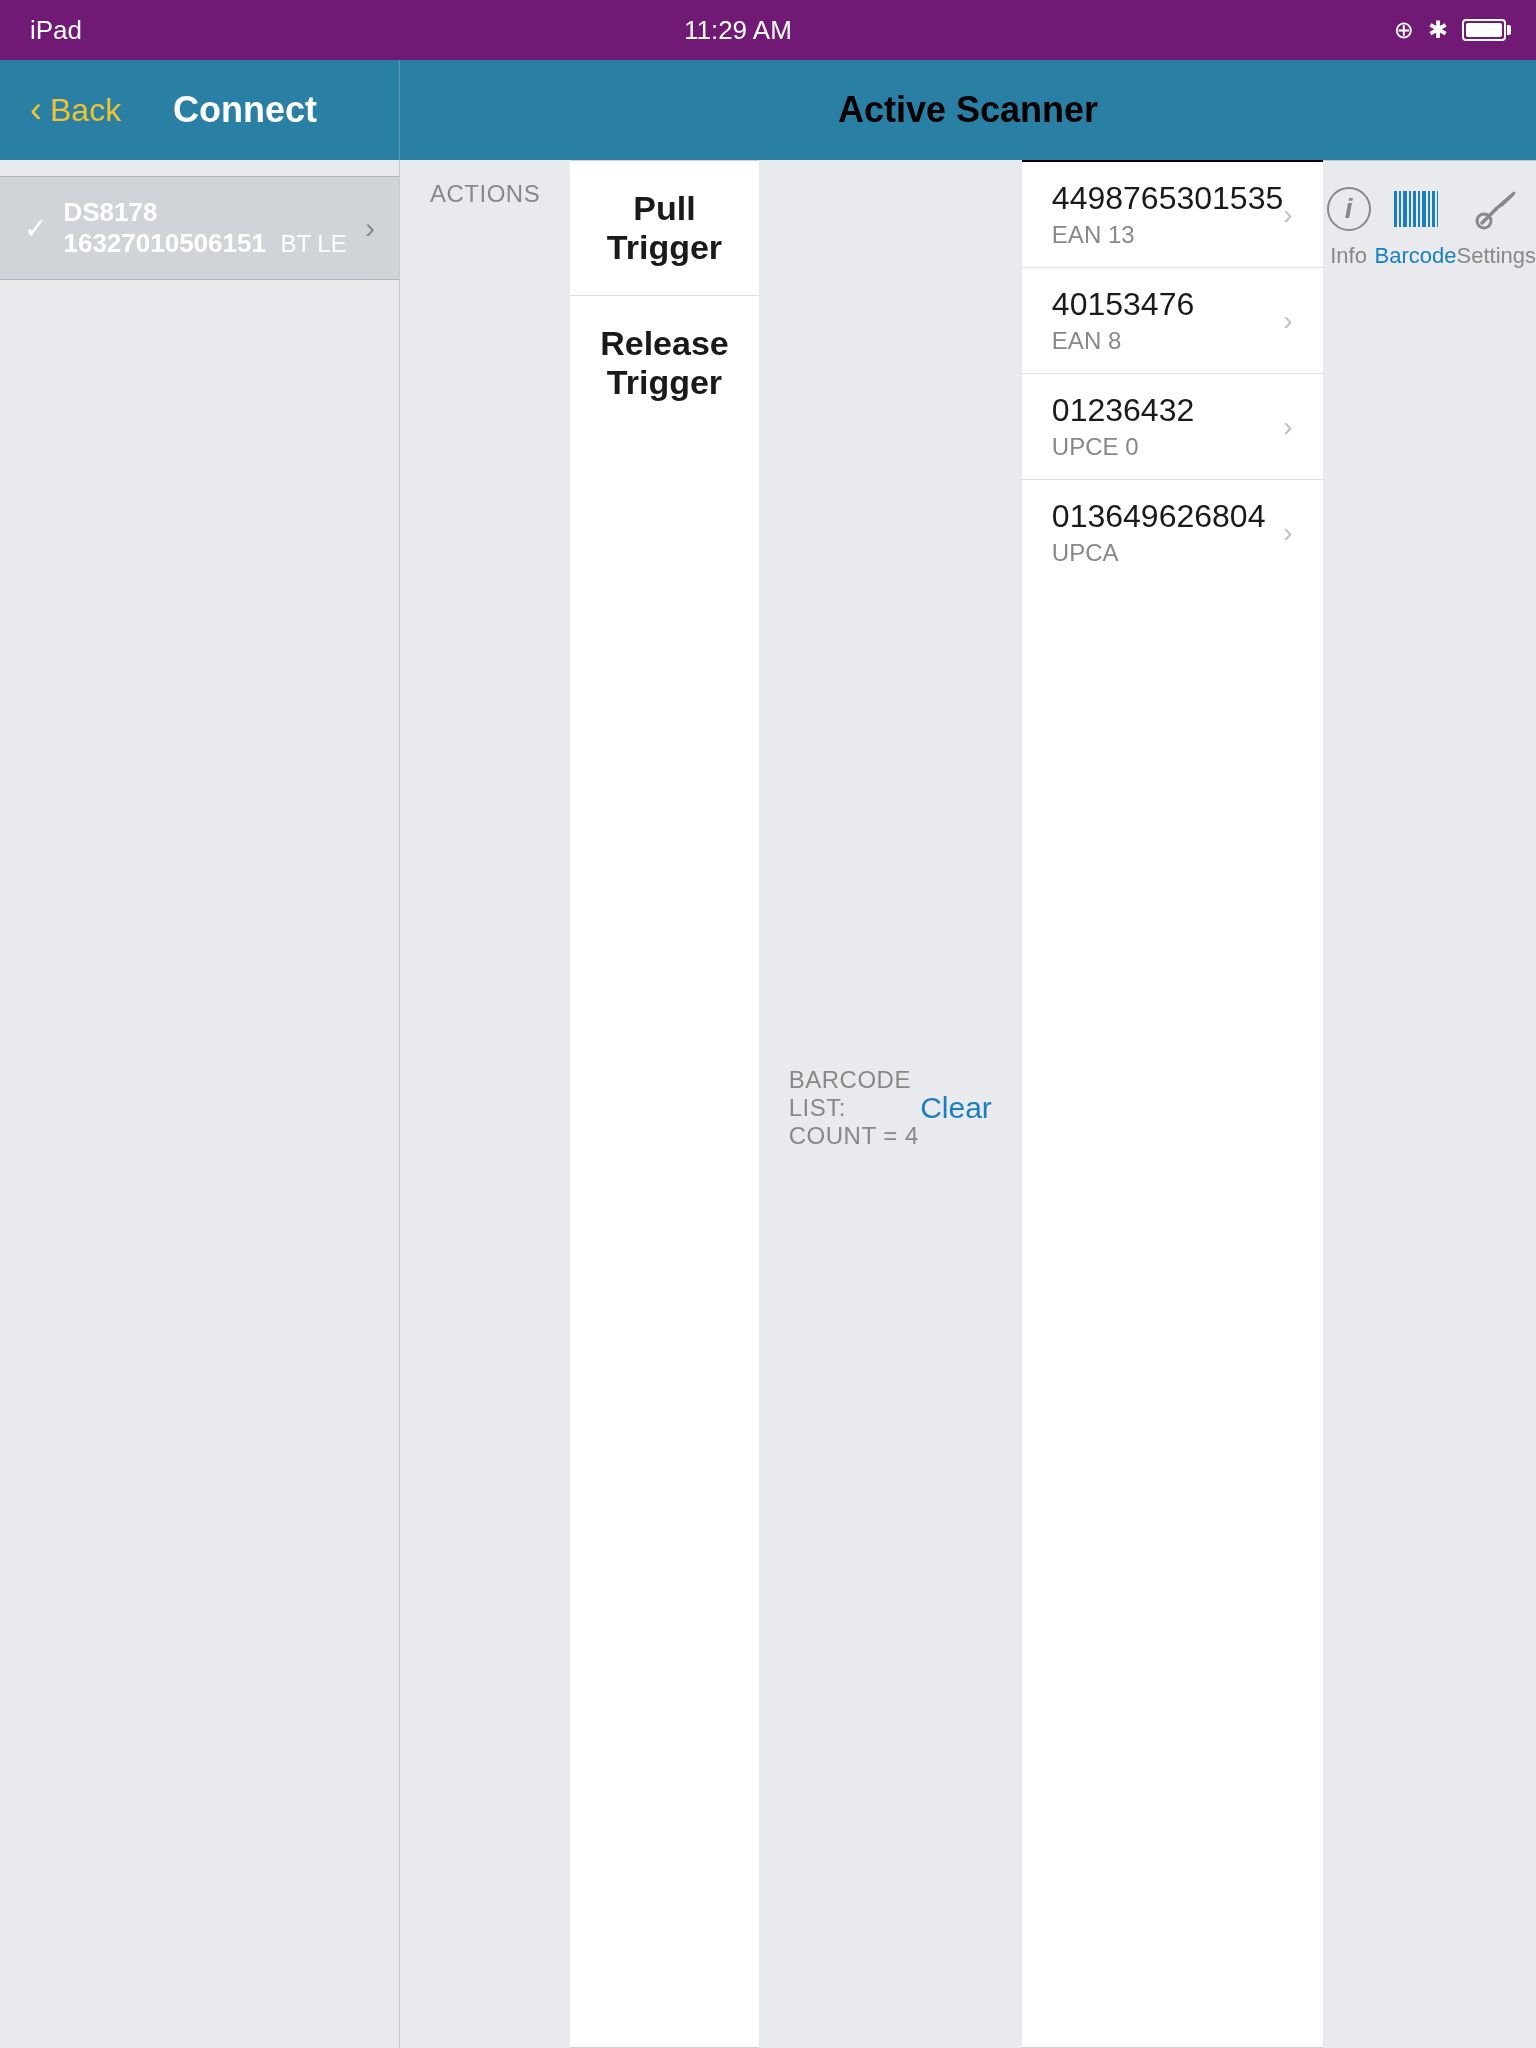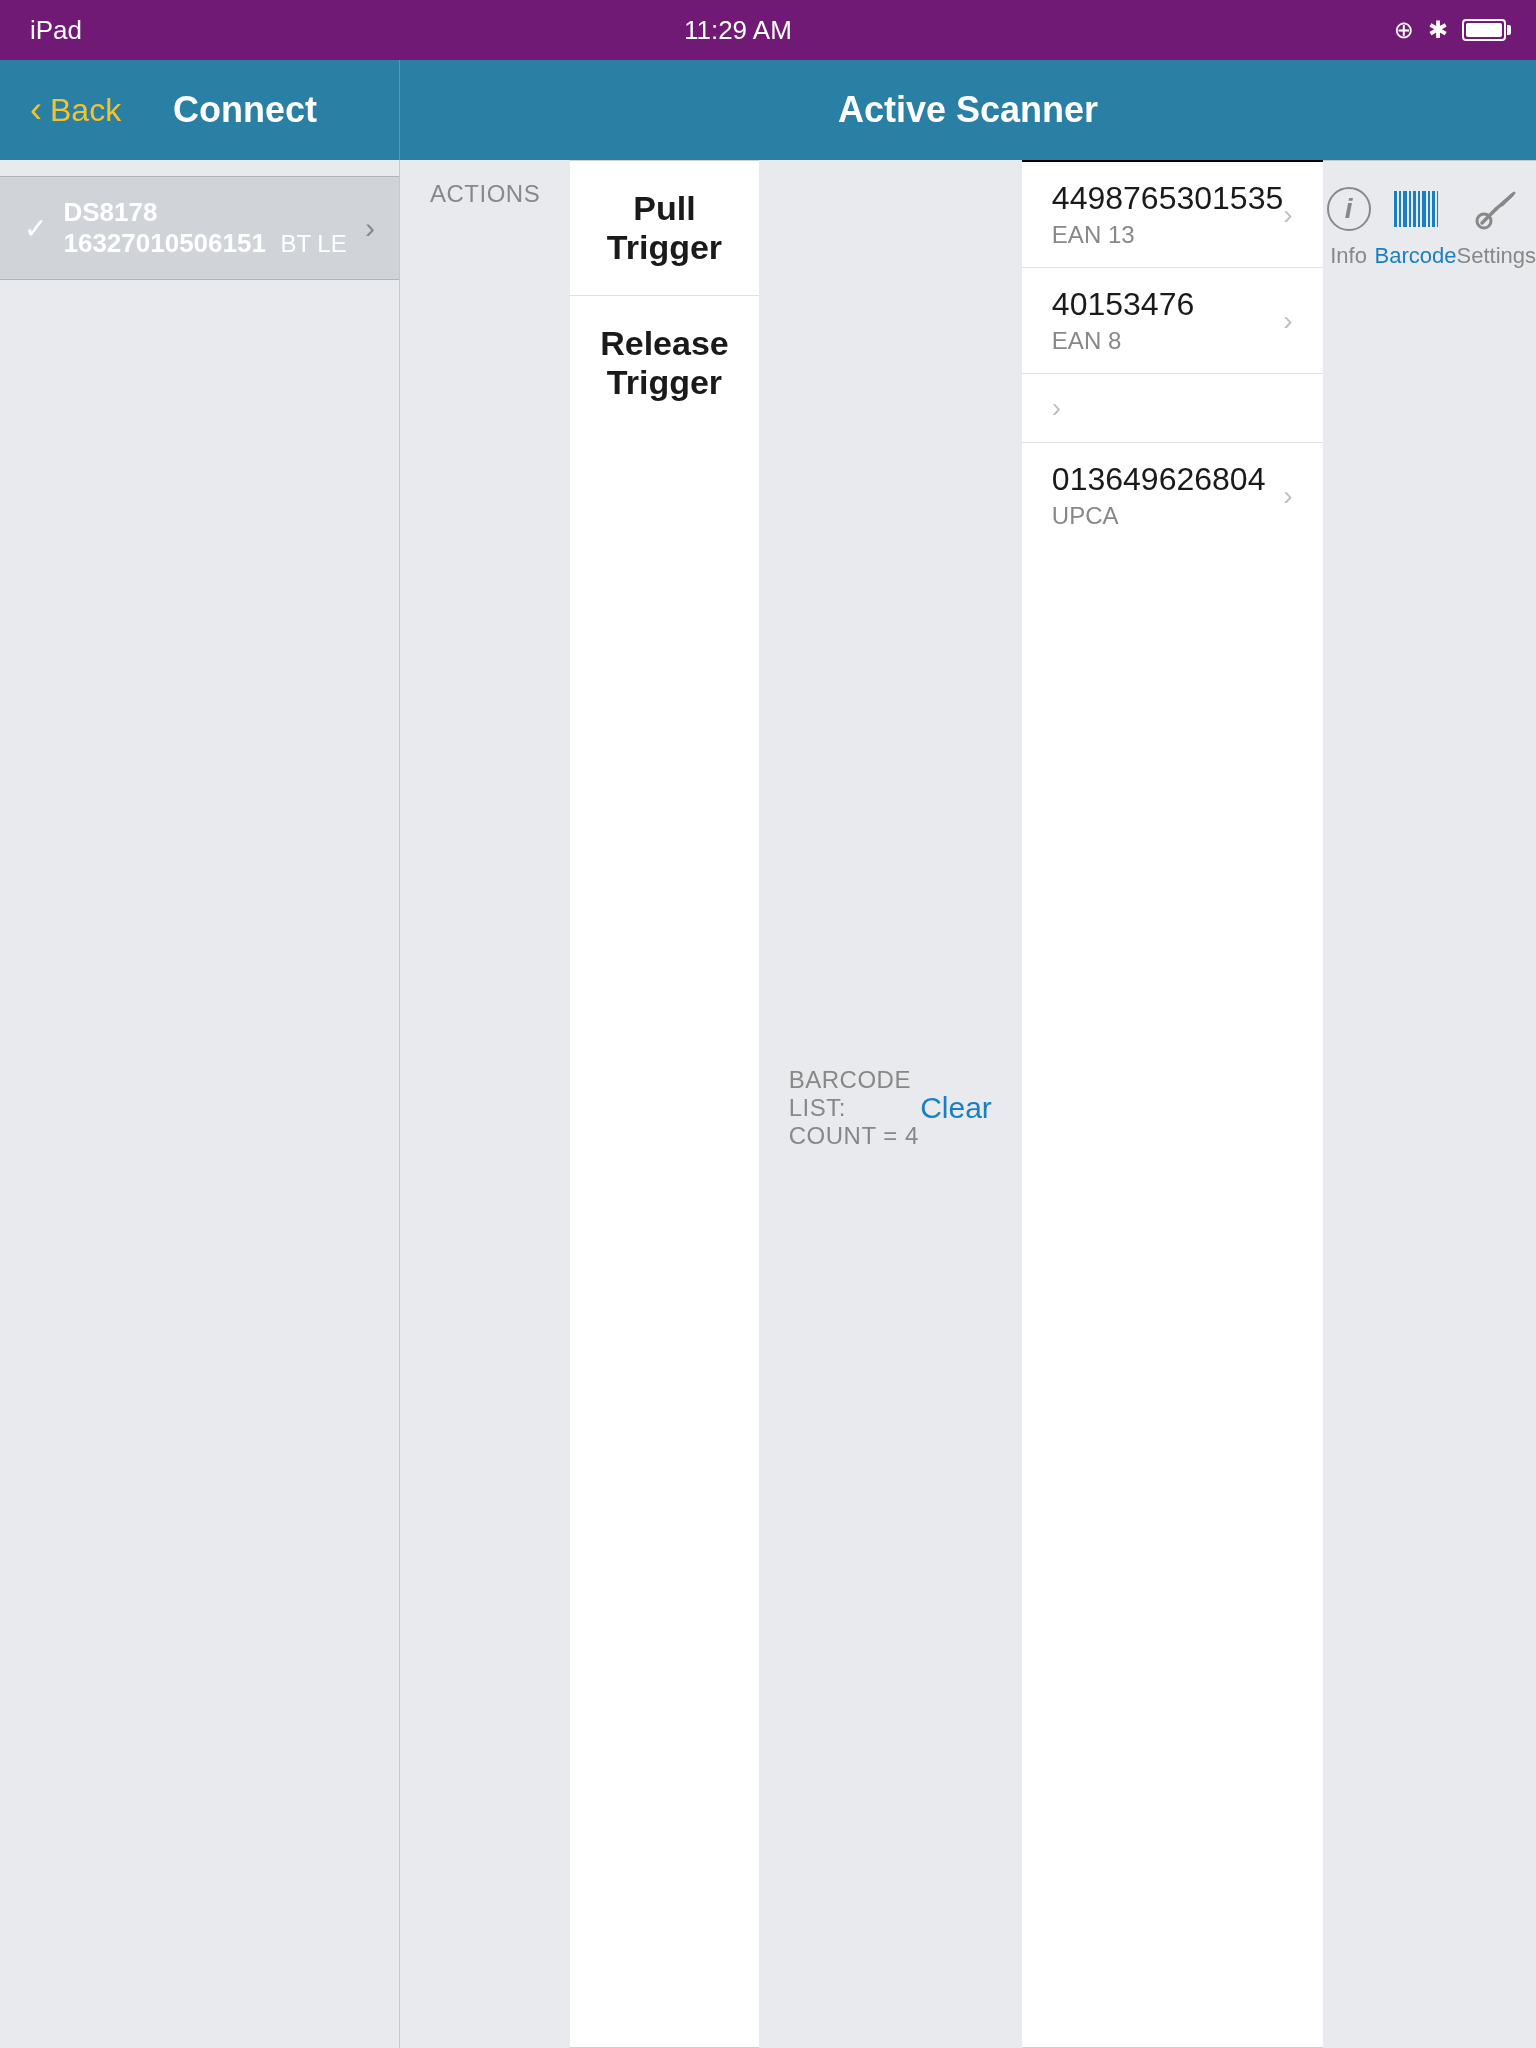--- a/index.html
+++ b/index.html
@@ -75,21 +75,21 @@
       margin-left: auto;
       margin-right: auto;
     }
     .nav-right {
       flex: 1;
       display: flex;
       align-items: center;
       justify-content: center;
     }
     .nav-right-title {
-      color: #ffffff;
+      color: #000000;
       font-size: 36px;
       font-weight: 600;
     }
 
     
     .main-content {
       display: flex;
       flex: 1;
       overflow: hidden;
     }
@@ -324,20 +324,24 @@
         <span class="barcode-chevron">›</span>
       </div>
       <div class="barcode-item">
         <div class="barcode-item-content">
           <div class="barcode-value">40153476</div>
           <div class="barcode-type">EAN 8</div>
         </div>
         <span class="barcode-chevron">›</span>
       </div>
       <div class="barcode-item">
+        <div class="barcode-item-content">
+          <div class="barcode-value">01236432</div>
+          <div class="barcode-type">UPCE 0</div>
+        </div>
         <span class="barcode-chevron">›</span>
       </div>
       <div class="barcode-item">
         <div class="barcode-item-content">
           <div class="barcode-value">013649626804</div>
           <div class="barcode-type">UPCA</div>
         </div>
         <span class="barcode-chevron">›</span>
       </div>
     </div>

